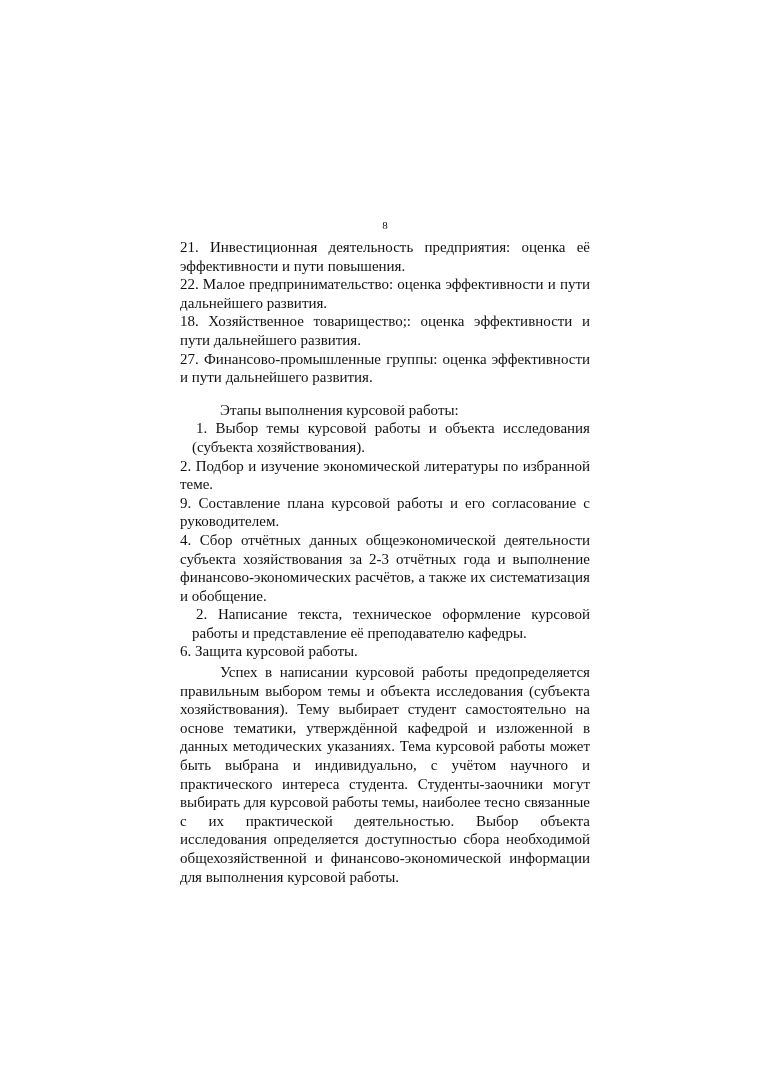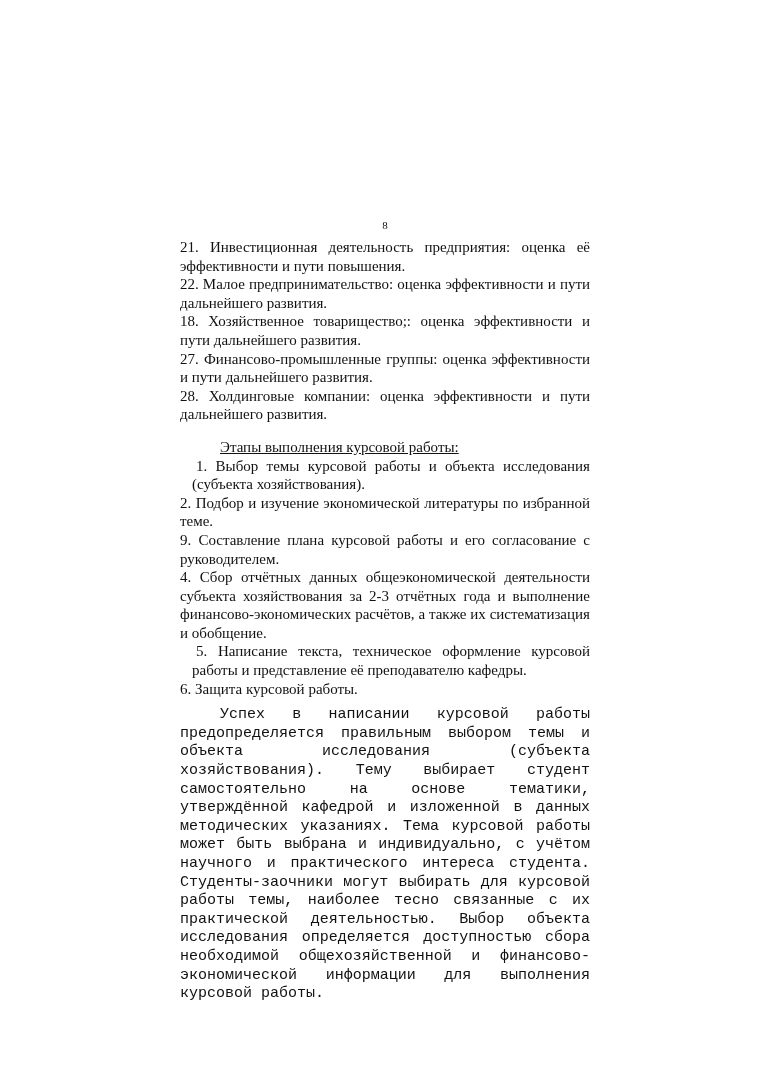--- a/index.html
+++ b/index.html
@@ -39,54 +39,51 @@
     text-align: justify;
     text-justify: inter-word;
     margin: 0 0 0 0;
   }
   .list-item {
     text-indent: 0;
   }
   .section-head {
     text-indent: 40px;
     margin-top: 14px;
-    text-decoration: underline;
   }
   .step {
     text-indent: 0;
   }
   .step-first {
     text-indent: 4px;
     margin-left: 12px;
   }
   .closing {
     text-indent: 40px;
-    margin-top: 8px;
-    font-family: Liberation Mono, monospace;
+    margin-top: 2px;
   }
 </style>
 </head>
 <body>
 
 <div class="page">
   <div class="content">
 
     <div class="page-number">8</div>
 
     <p class="para list-item">21. Инвестиционная деятельность предприятия: оценка её эффективности и пути повышения.</p>
     <p class="para list-item">22. Малое предпринимательство: оценка эффективности и пути дальнейшего развития.</p>
     <p class="para list-item">18. Хозяйственное товарищество;: оценка эффективности и пути дальнейшего развития.</p>
     <p class="para list-item">27. Финансово-промышленные группы: оценка эффективности и пути дальнейшего развития.</p>
-    <p class="para list-item">28. Холдинговые компании: оценка эффективности и пути дальнейшего развития.</p>
 
     <p class="para section-head">Этапы выполнения курсовой работы:</p>
 
     <p class="para step step-first">1. Выбор темы курсовой работы и объекта исследования (субъекта хозяйствования).</p>
     <p class="para step">2. Подбор и изучение экономической литературы по избранной теме.</p>
     <p class="para step">9. Составление плана курсовой работы и его согласование с руководителем.</p>
     <p class="para step">4. Сбор отчётных данных общеэкономической деятельности субъекта хозяйствования за 2-3 отчётных года и  выполнение финансово-экономических расчётов, а также их систематизация и обобщение.</p>
-    <p class="para step step-first">5. Написание текста, техническое оформление курсовой работы и представление её преподавателю кафедры.</p>
+    <p class="para step step-first">2. Написание текста, техническое оформление курсовой работы и представление её преподавателю кафедры.</p>
     <p class="para step">6. Защита курсовой работы.</p>
 
     <p class="para closing">Успех в написании курсовой работы предопределяется правильным выбором темы и объекта исследования (субъекта хозяйствования). Тему выбирает студент самостоятельно на основе тематики, утверждённой кафедрой и изложенной в данных методических указаниях. Тема курсовой работы может быть выбрана и индивидуально, с учётом научного и практического интереса студента. Студенты-заочники могут выбирать для курсовой работы темы, наиболее тесно связанные с их практической деятельностью. Выбор объекта исследования определяется доступностью сбора необходимой общехозяйственной и финансово-экономической информации для выполнения курсовой работы.</p>
 
   </div>
 </div>
 
 </body></html>

